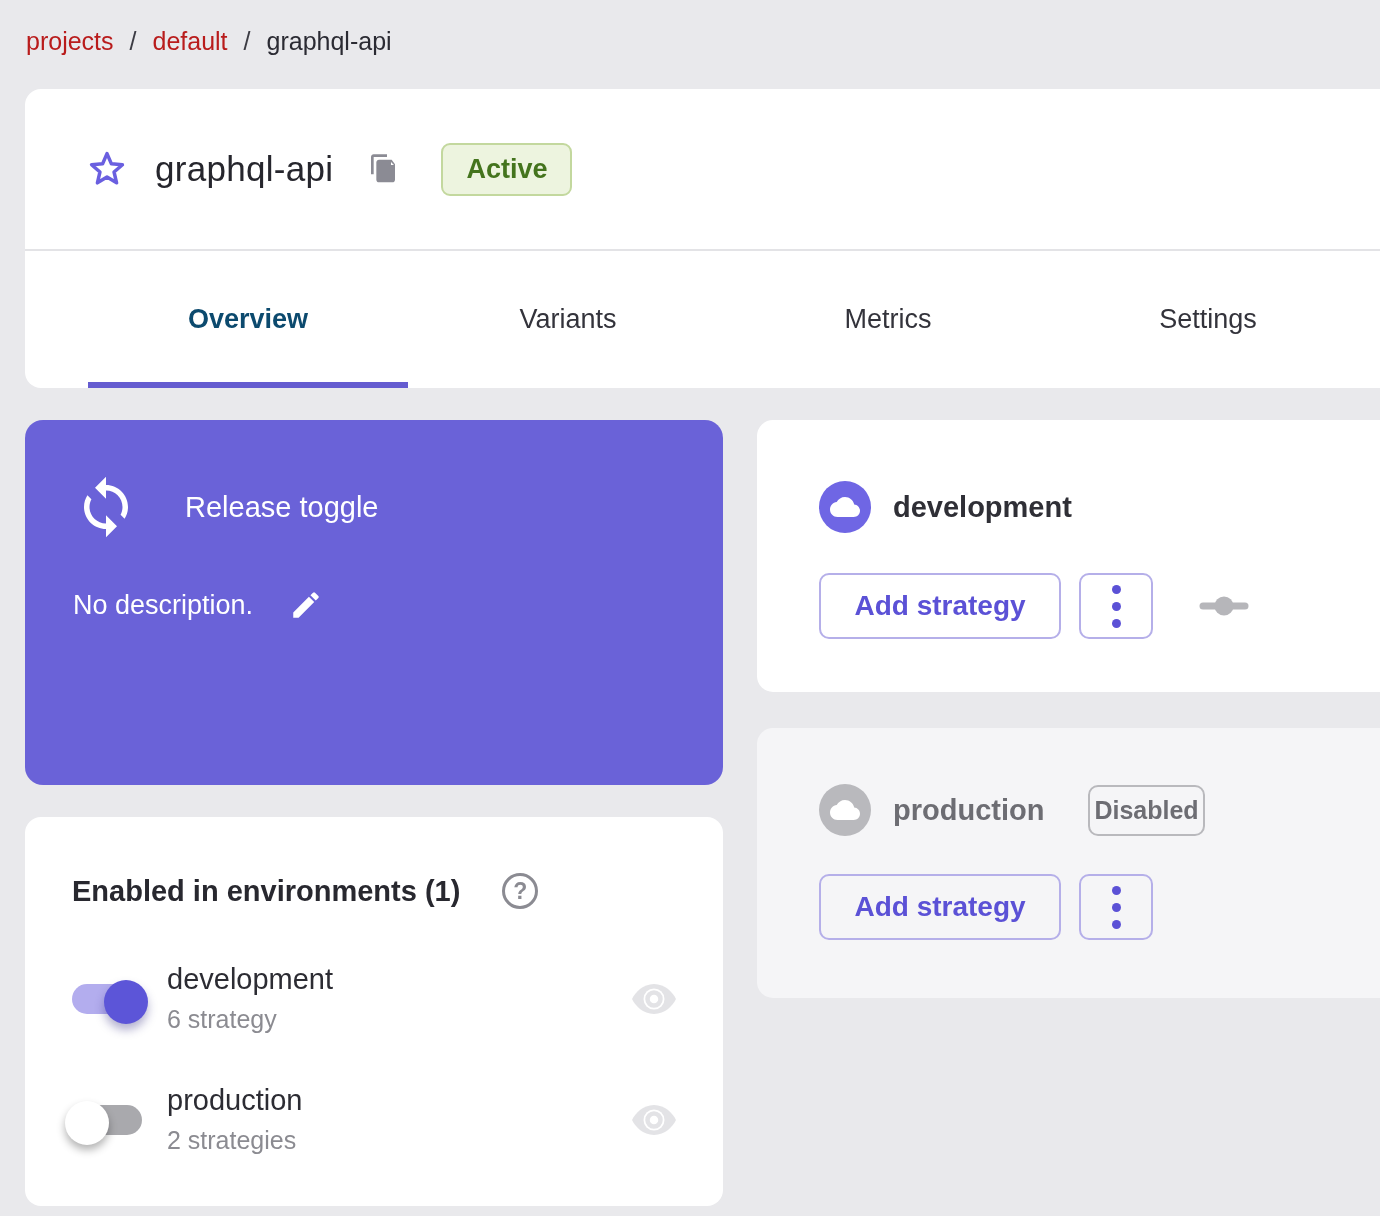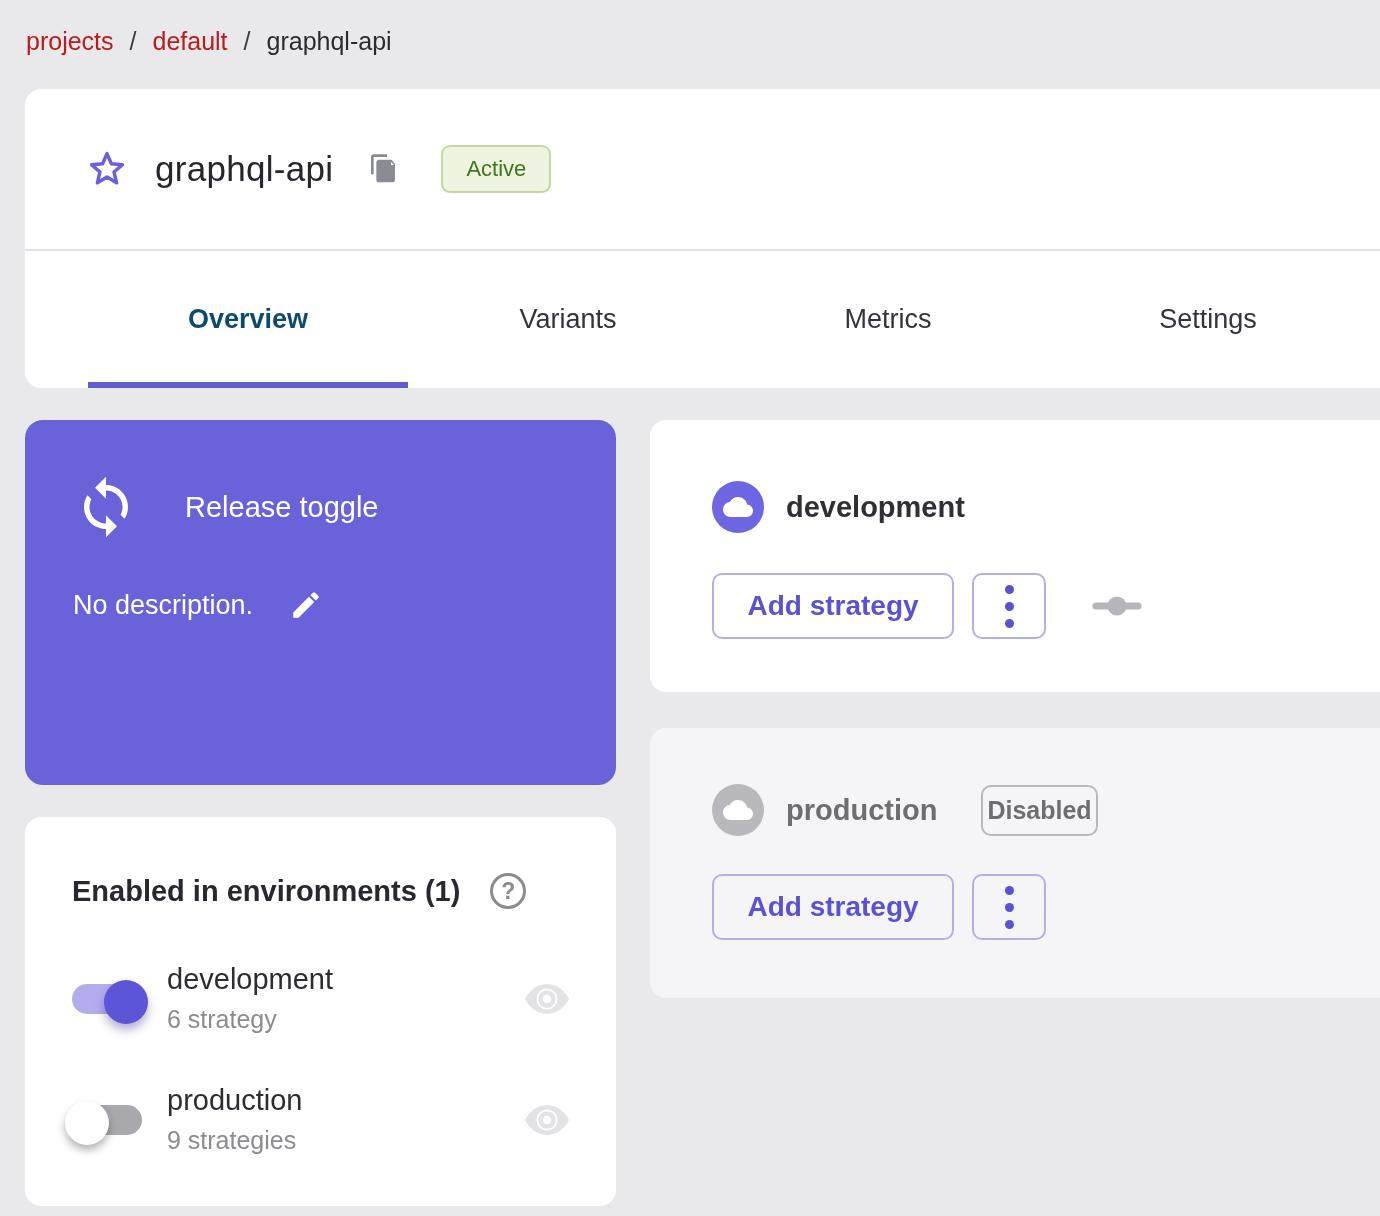--- a/index.html
+++ b/index.html
@@ -38,21 +38,21 @@
     font-size:35px; font-weight:500; color:#26262d;
     letter-spacing:.3px;
   }
   .copy-btn { margin-left:34px; width:32px; height:34px; flex:none; cursor:pointer; }
   .status-badge {
     margin-left:42px;
     background:#edf4df;
     border:2px solid #c3d89e;
     border-radius:9px;
     color:#44741d;
-    font-size:22px; font-weight:normal;
+    font-size:27px; font-weight:bold;
     padding:9px 23px;
   }
   .head-divider { height:2px; background:#e3e3e6; }
   .tabs-row {
     height:137px;
     display:flex;
     padding-left:63px;
     position:relative;
   }
   .tab {
@@ -67,21 +67,21 @@
     width:320px; height:6px;
     background:#655cd0;
   }
 
   
   .main {
     display:flex; align-items:flex-start;
     margin:32px 0 0 25px;
     gap:34px;
   }
-  .left-col  { width:591px; flex:none; }
+  .left-col  { width:698px; flex:none; }
   .right-col { flex:1; margin-right:-24px; }
 
   
   .toggle-card {
     background:#6a62d8;
     border-radius:18px;
     height:365px;
     color:#ffffff;
     padding:0 48px;
   }
@@ -93,21 +93,21 @@
   .edit-btn { width:34px; height:34px; cursor:pointer; }
 
   
   .env-panel {
     margin-top:32px;
     background:#ffffff;
     border-radius:16px;
     height:389px;
     padding:0 44px 0 47px;
   }
-  .panel-head { padding-top:56px; display:flex; align-items:center; gap:30px; }
+  .panel-head { padding-top:56px; display:flex; align-items:center; gap:42px; }
   .panel-title { font-size:29px; font-weight:bold; color:#28282f; }
   .help-btn {
     width:36px; height:36px; flex:none;
     border:3px solid #8b8b92; border-radius:50%;
     color:#8b8b92; font-size:23px; font-weight:bold;
     display:flex; align-items:center; justify-content:center;
     cursor:pointer;
   }
   .env-row { display:flex; align-items:center; margin-top:54px; }
   .env-row + .env-row { margin-top:50px; }
@@ -244,21 +244,21 @@
         </svg>
       </div>
 
       <div class="env-row">
         <div class="switch off">
           <div class="track"></div>
           <div class="knob"></div>
         </div>
         <div class="env-labels">
           <div class="env-name">production</div>
-          <div class="env-sub">9 strategies</div>
+          <div class="env-sub">2 strategies</div>
         </div>
         <svg class="eye-btn" viewBox="0 0 50 42">
           <path d="M25 6 C36 6 44 14.5 47 21 C44 27.5 36 36 25 36 C14 36 6 27.5 3 21 C6 14.5 14 6 25 6 Z" fill="#e3e3e6"></path>
           <circle cx="25" cy="21" r="10.5" fill="#ffffff"></circle>
           <circle cx="25" cy="21" r="6.5" fill="#ffffff" stroke="#e3e3e6" stroke-width="4.5"></circle>
         </svg>
       </div>
     </section>
   </div>
 

